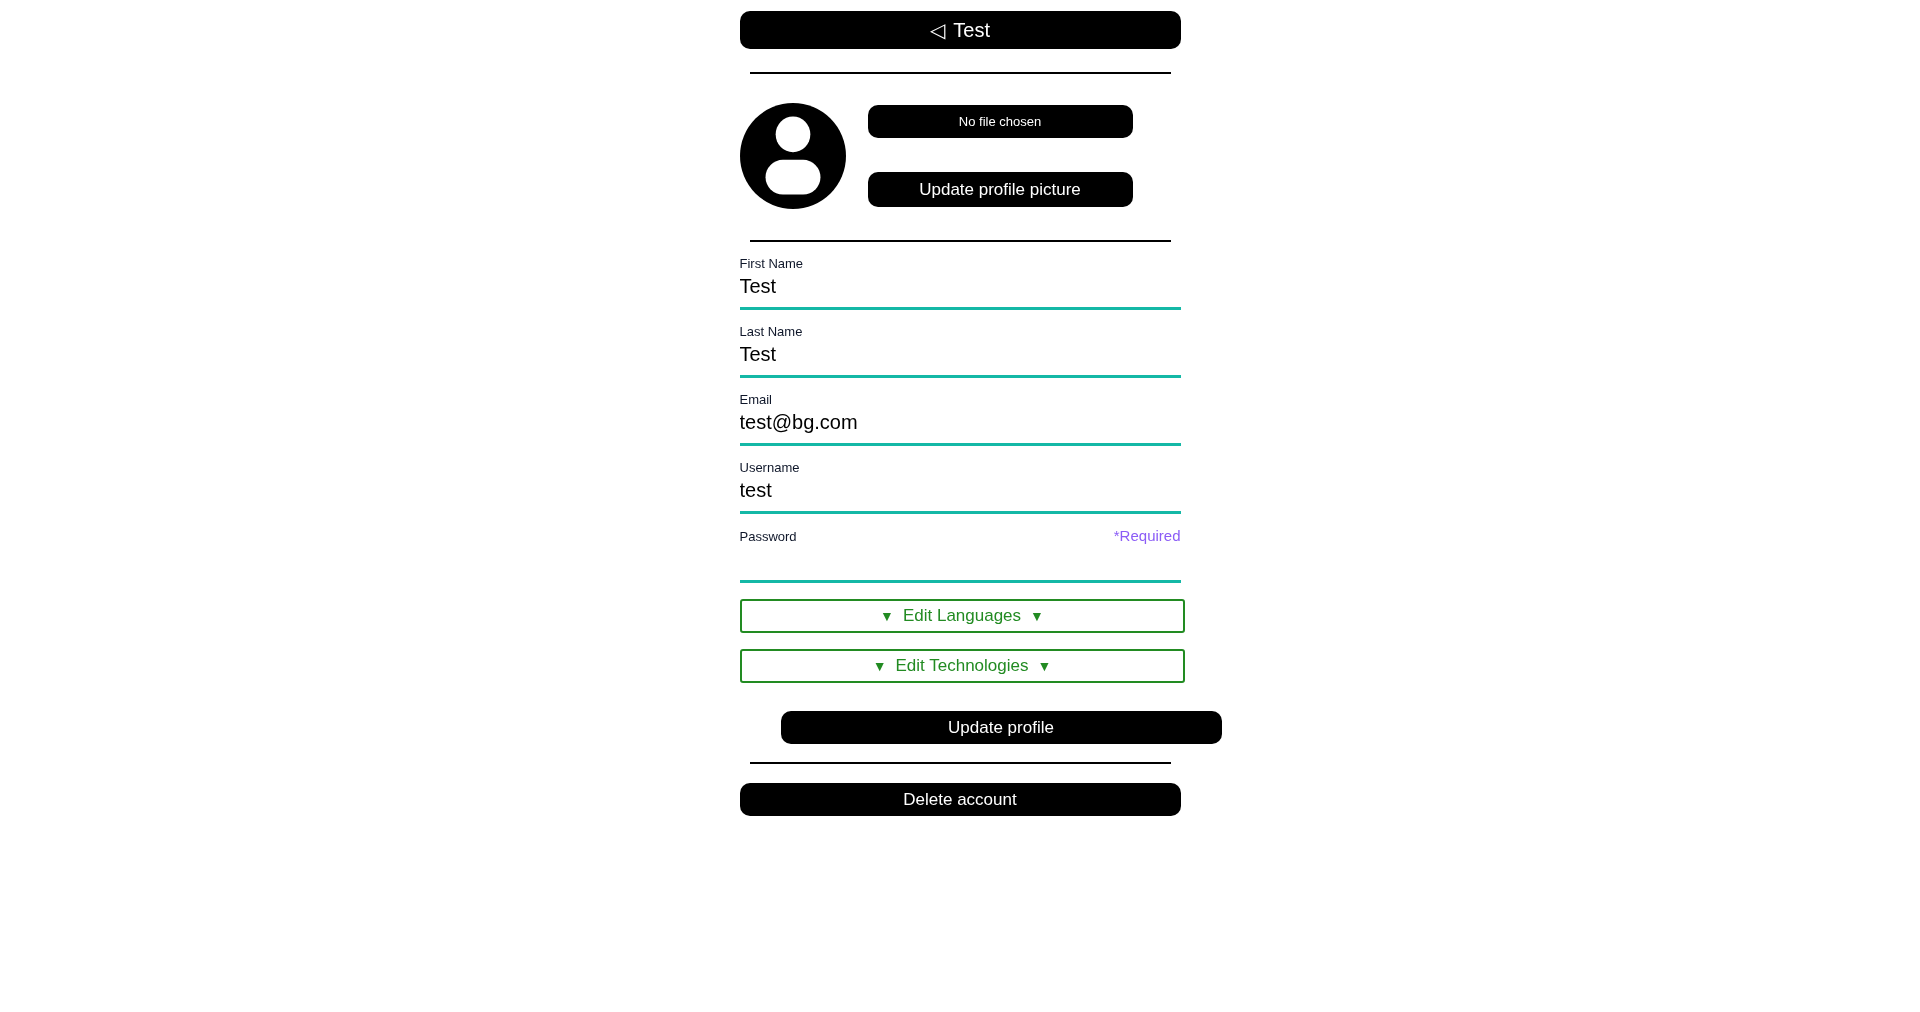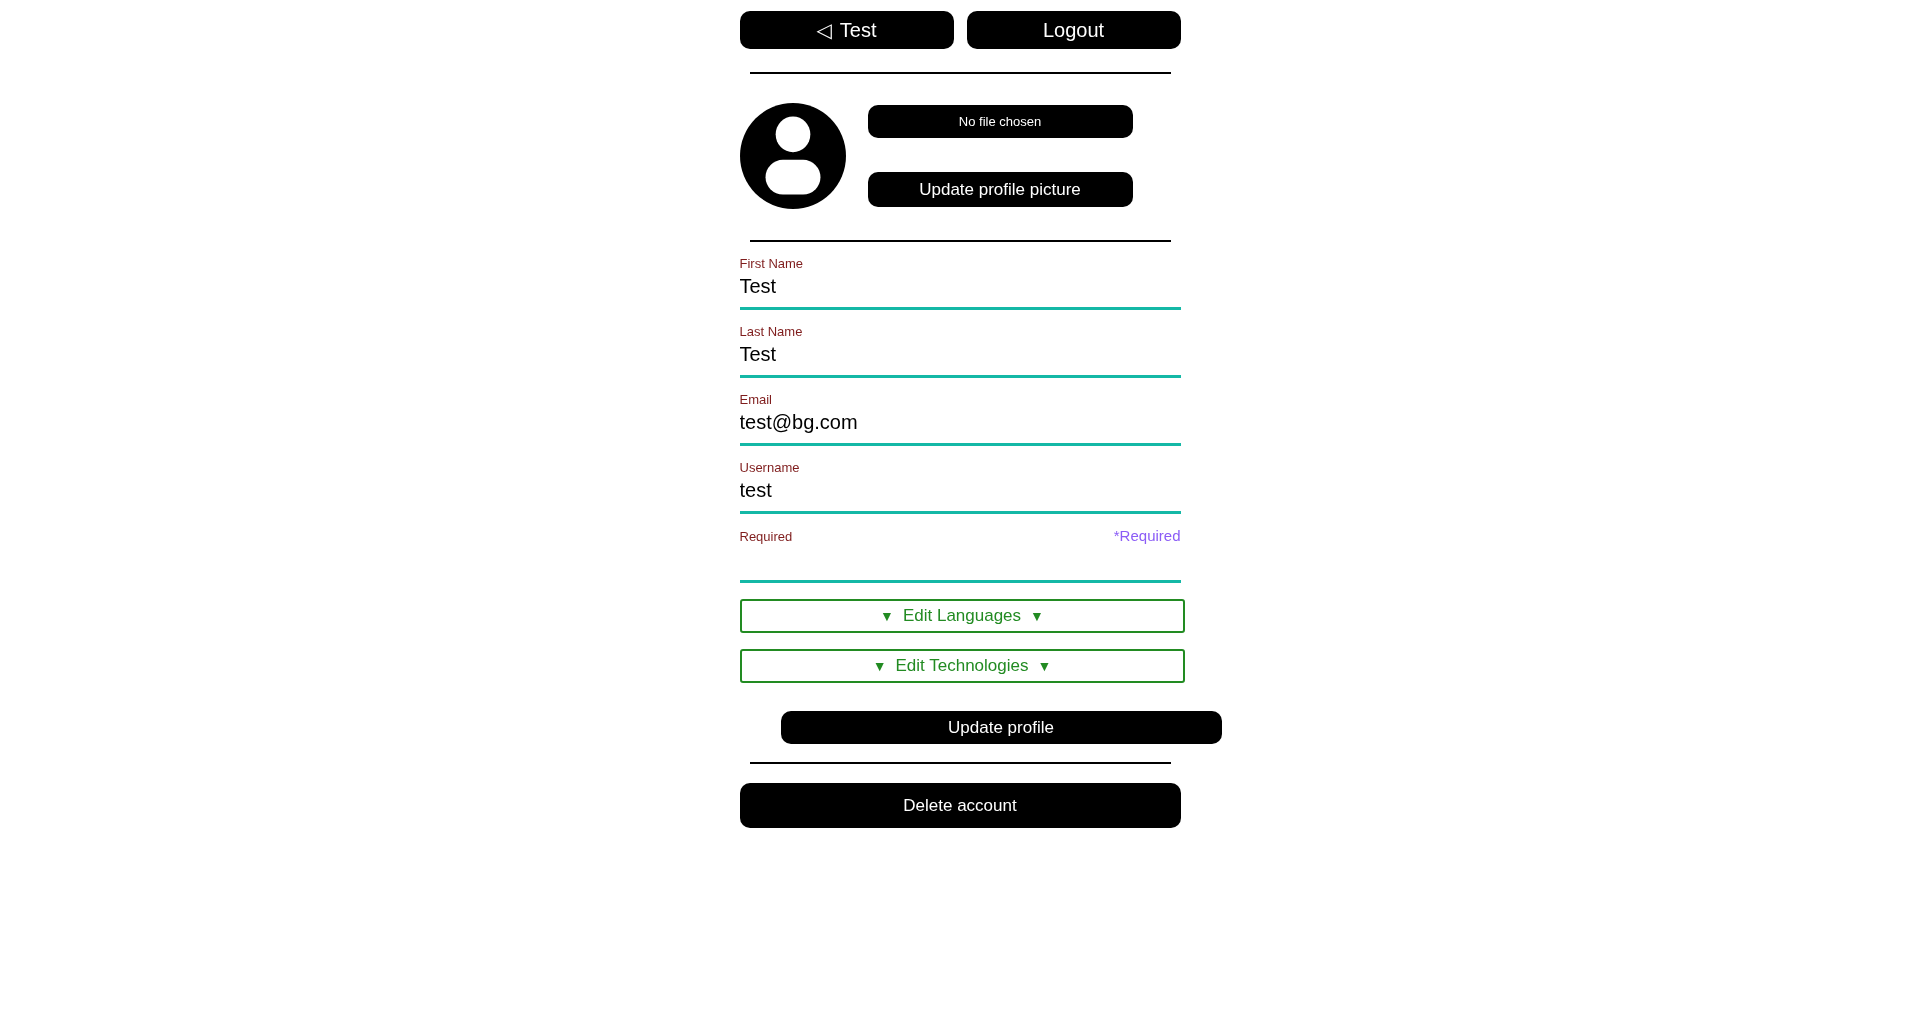--- a/index.html
+++ b/index.html
@@ -60,21 +60,21 @@
   .btn-updpic { height: 35px; font-size: 17px; }
 
   
   .field { margin-bottom: 14px; }
   .label-row {
     display: flex;
     justify-content: space-between;
     align-items: baseline;
   }
   .field-label {
-    color: #7f1d1d;
+    color: #0f172a;
     font-size: 13px;
     line-height: 16px;
   }
   .required-note {
     color: #8b5cf6;
     font-size: 15px;
     line-height: 16px;
   }
   .field-input {
     display: block;
@@ -105,34 +105,31 @@
     align-items: center;
     justify-content: center;
     gap: 9px;
     margin-top: 16px;
     padding: 0;
   }
   .toggle .tri { font-size: 14px; line-height: 1; }
 
   
   .btn-update { width: 100%; height: 33px; font-size: 17px; margin-top: 28px; margin-left: 41px; }
-  .btn-delete { width: 100%; height: 45px; font-size: 17px; }
+  .btn-delete { width: 100%; height: 33px; font-size: 17px; }
 </style>
 </head>
 <body>
 
 <div class="page">
 
   <div class="top-row">
     <button class="btn-black btn-top">
       <span class="tri">◁</span>
       <span>Test</span>
-    </button>
-    <button class="btn-black btn-top">
-      <span>Logout</span>
     </button>
   </div>
 
   <hr class="rule rule-1">
 
   <div class="avatar-row">
     <div class="avatar">
       <svg viewBox="0 0 110 110" xmlns="http://www.w3.org/2000/svg">
         <circle cx="55" cy="55" r="55" fill="#000"></circle>
         <ellipse cx="55" cy="32.5" rx="18" ry="18.5" fill="#fff"></ellipse>
@@ -174,21 +171,21 @@
 
   <div class="field">
     <div class="label-row">
       <label class="field-label">Username</label>
     </div>
     <input class="field-input" type="text" value="test" style="">
   </div>
 
   <div class="field">
     <div class="label-row">
-      <label class="field-label">Required</label>
+      <label class="field-label">Password</label>
       <span class="required-note">*Required</span>
     </div>
     <input class="field-input" type="password" value="" style="">
   </div>
 
   <button class="toggle">
     <span class="tri">▼</span>
     <span>Edit Languages</span>
     <span class="tri">▼</span>
   </button>

